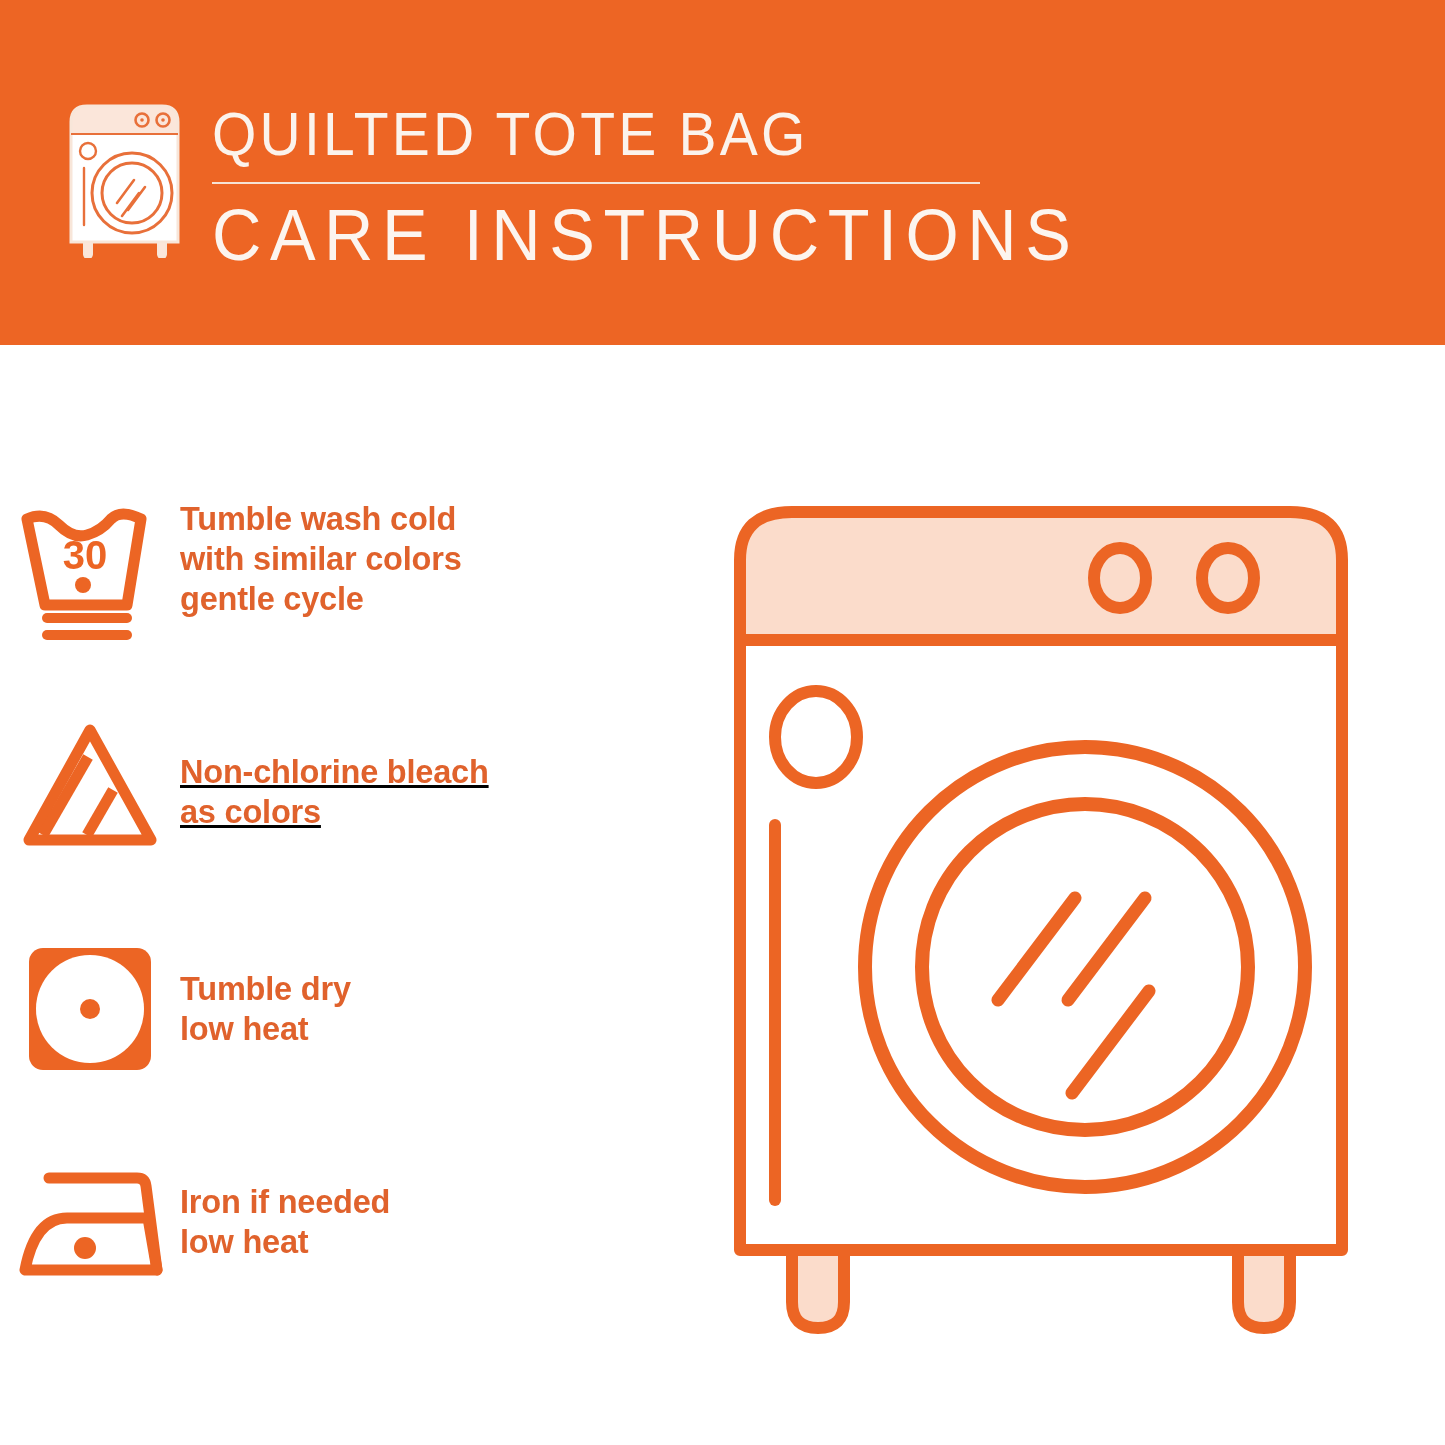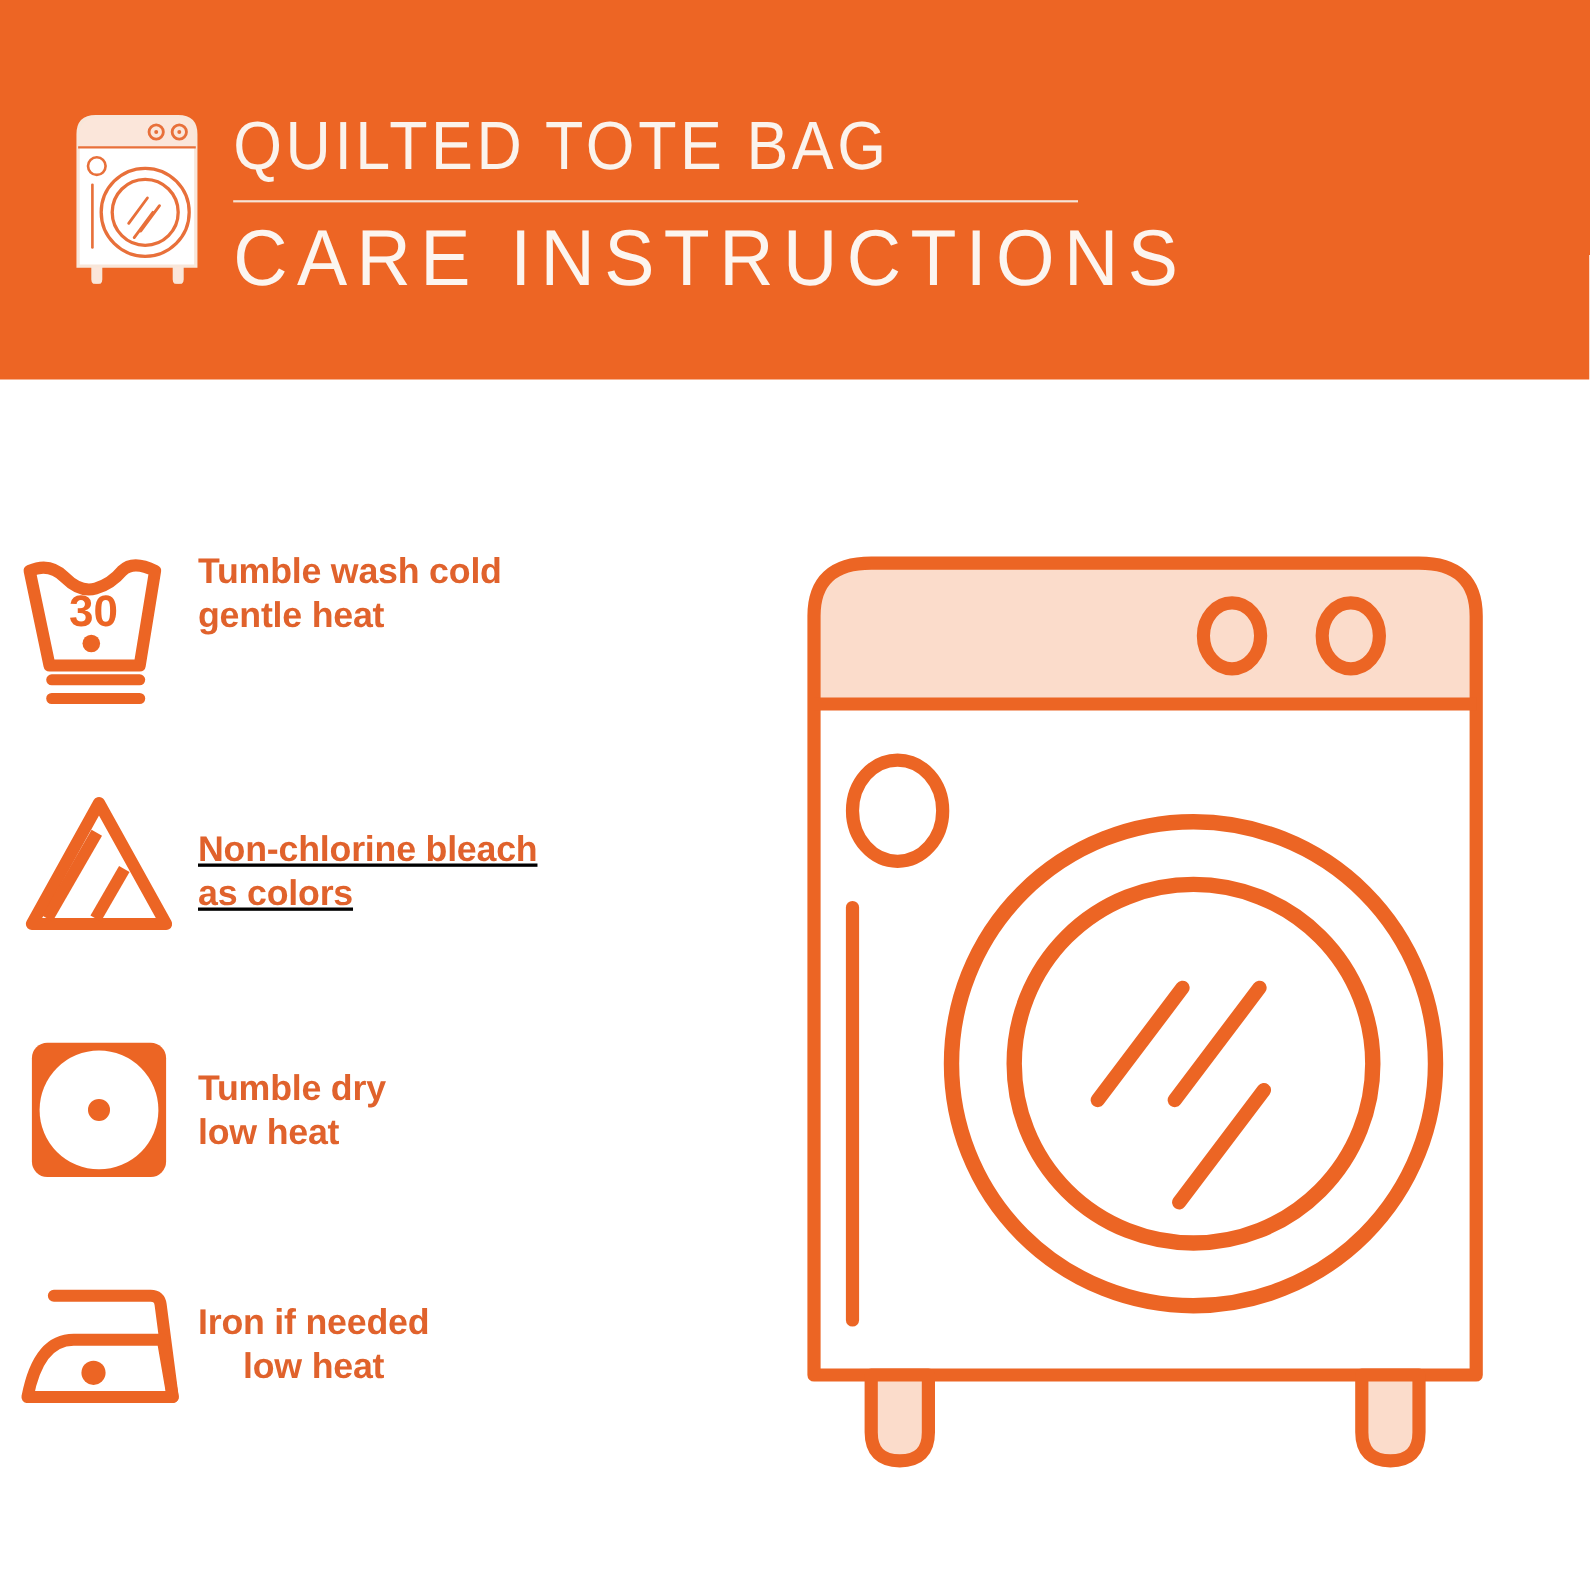--- a/index.html
+++ b/index.html
@@ -114,21 +114,21 @@
     line-height: 40px;
     color: #E0622C;
     font-weight: 600;
     letter-spacing: -0.2px;
     padding-top: 6px;
   }
 
   .care-row.r1 .care-text { padding-top: 4px; }
   .care-row.r2 .care-text { padding-top: 42px; }
   .care-row.r3 .care-text { padding-top: 32px; }
-  .care-row.r4 .care-text { padding-top: 32px; text-align: center; }
+  .care-row.r4 .care-text { padding-top: 32px; }
 
   
   .machine {
     position: absolute;
     left: 700px;
     top: 440px;
     width: 720px;
     height: 960px;
   }
 </style>
@@ -190,21 +190,22 @@
           <text x="70" y="72" font-family="'Liberation Sans','DejaVu Sans',sans-serif" font-size="40" font-weight="bold" fill="#EC6524" text-anchor="middle">30</text>
 
           <circle cx="68" cy="88" r="8" fill="#EC6524"></circle>
 
           <rect x="27" y="116" width="90" height="10" rx="5" fill="#EC6524"></rect>
           <rect x="27" y="133" width="90" height="10" rx="5" fill="#EC6524"></rect>
         </svg>
       </div>
       <div class="care-text">
         <div>Tumble wash cold</div>
-        <div>gentle heat</div>
+        <div>with similar colors</div>
+        <div>gentle cycle</div>
       </div>
     </div>
 
     <div class="care-row r2">
       <div class="care-icon">
         <svg viewBox="0 0 150 150" width="150" height="150" aria-hidden="true">
 
           <path d="M75 18 L136 128 L14 128 Z" fill="none" stroke="#EC6524" stroke-width="11" stroke-linejoin="round"></path>
 
           <line x1="73" y1="45" x2="28" y2="123" stroke="#EC6524" stroke-width="11" stroke-linecap="butt"></line>

